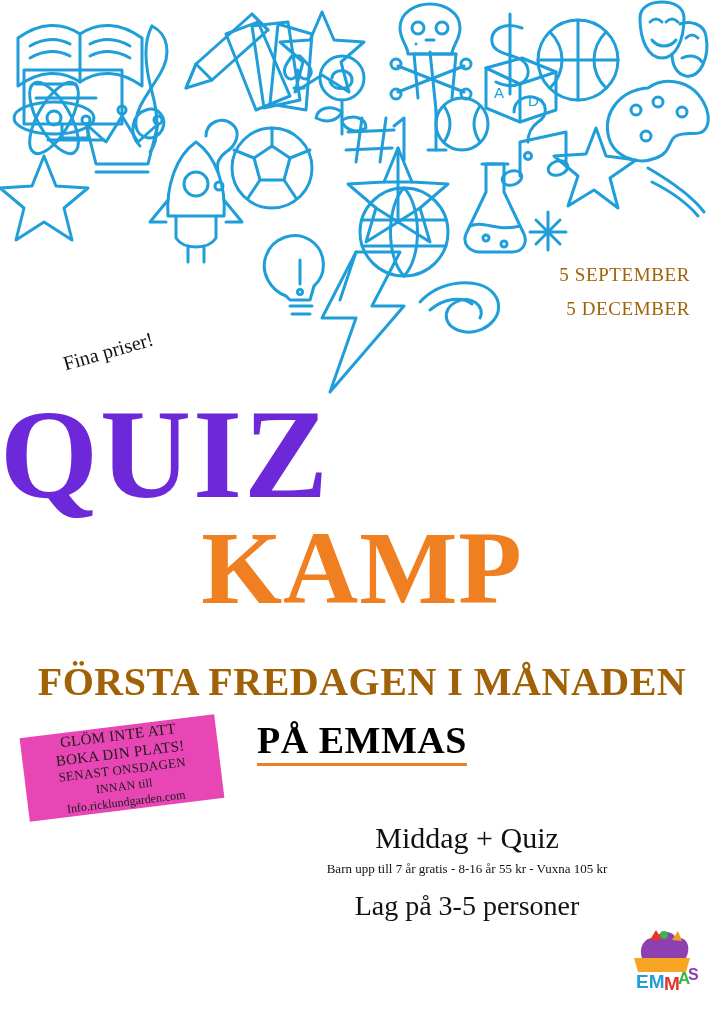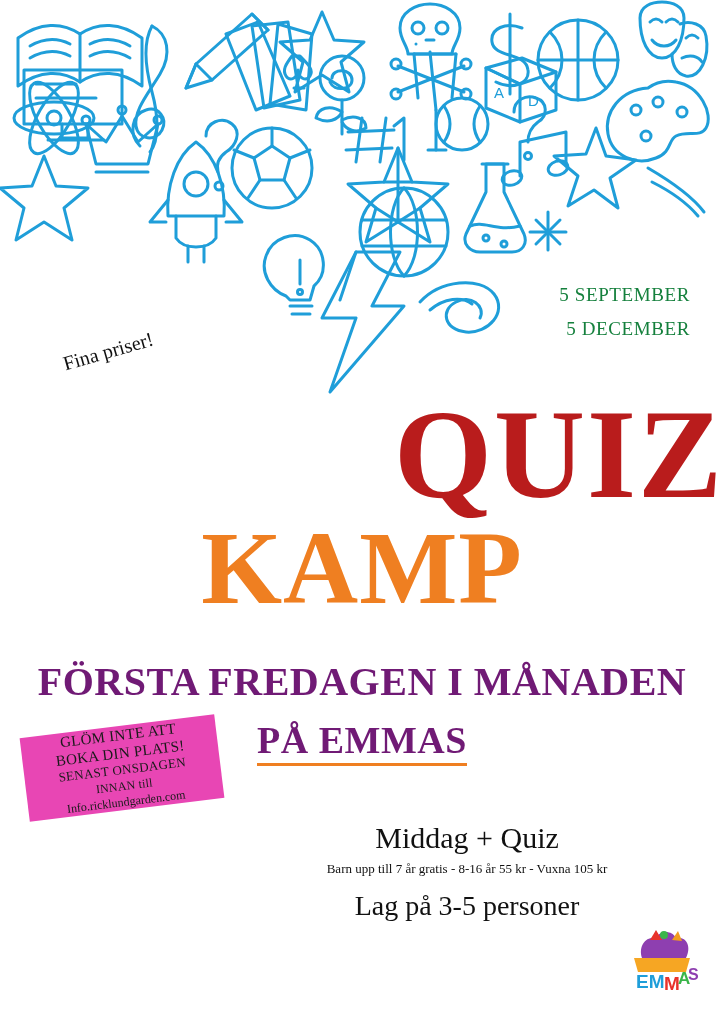--- a/index.html
+++ b/index.html
@@ -32,22 +32,21 @@
   
   .dates {
     position: absolute;
     right: 34px;
     top: 258px;
     text-align: right;
     font-family: "Liberation Serif", serif;
     font-size: 19px;
     letter-spacing: 0.6px;
     line-height: 1.78;
-    color: #15803d;
-    margin-top: 20px;
+    color: #a16207;
   }
   .dates div {
     white-space: nowrap;
   }
 
   
   .fina-priser {
     position: absolute;
     left: 62px;
     top: 340px;
@@ -57,27 +56,27 @@
     transform: rotate(-16deg);
     white-space: nowrap;
   }
 
   
   .title-quiz {
     position: absolute;
     left: 0;
     right: 0;
     top: 392px;
-    text-align: right;
+    text-align: left;
     font-family: "Liberation Serif", serif;
     font-weight: bold;
     font-size: 126px;
     line-height: 1;
     letter-spacing: 2px;
-    color: #b91c1c;
+    color: #6d28d9;
   }
   .title-kamp {
     position: absolute;
     left: 0;
     right: 0;
     top: 516px;
     text-align: center;
     font-family: "Liberation Serif", serif;
     font-weight: bold;
     font-size: 104px;
@@ -88,33 +87,33 @@
   .subtitle-1 {
     position: absolute;
     left: 0;
     right: 0;
     top: 658px;
     text-align: center;
     font-family: "Liberation Serif", serif;
     font-weight: bold;
     font-size: 40px;
     letter-spacing: 0.5px;
-    color: #701a75;
+    color: #a16207;
   }
   .subtitle-2 {
     position: absolute;
     left: 0;
     right: 0;
     top: 718px;
     text-align: center;
     font-family: "Liberation Serif", serif;
     font-weight: bold;
     font-size: 38px;
     letter-spacing: 0.5px;
-    color: #701a75;
+    color: #000000;
   }
   .subtitle-2 span {
     border-bottom: 3px solid #ef7f21;
     padding-bottom: 2px;
   }
 
   
   .sticker {
     position: absolute;
     left: 24px;

